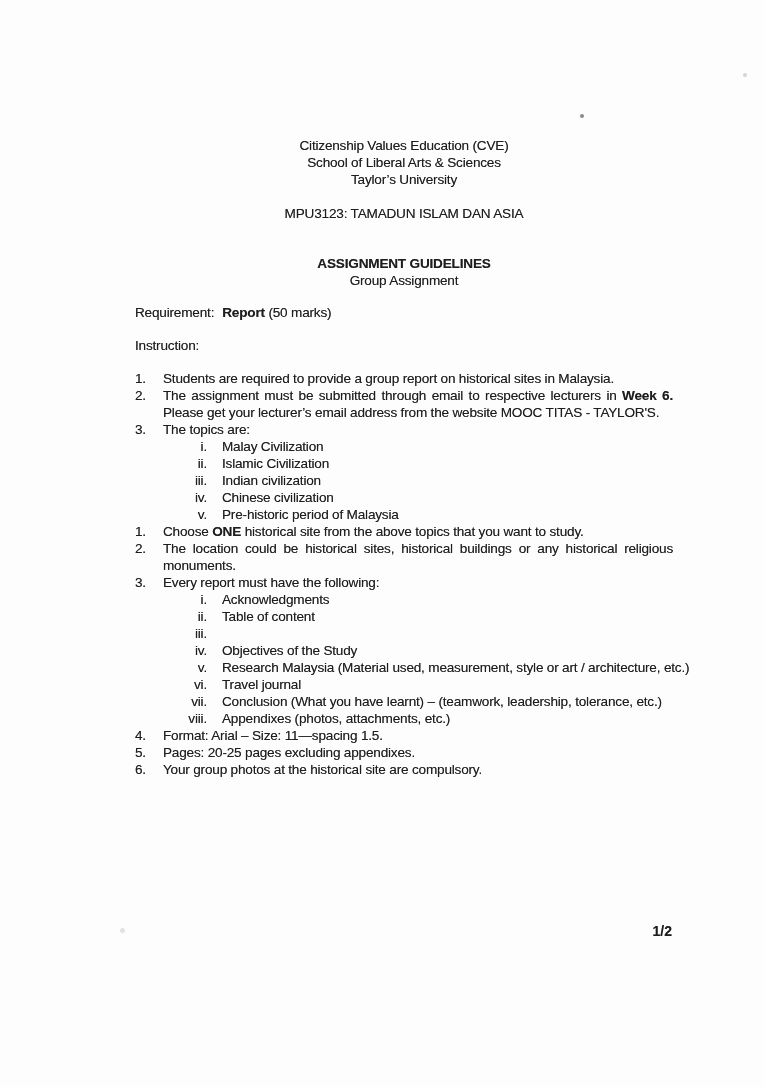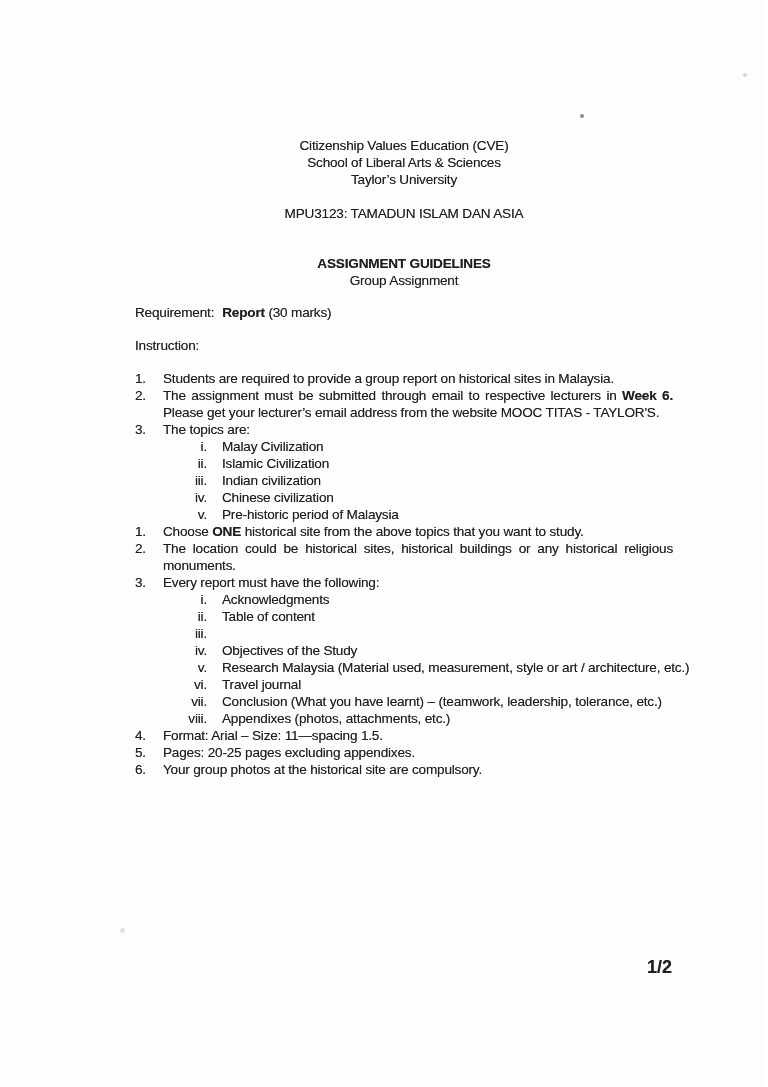--- a/index.html
+++ b/index.html
@@ -30,24 +30,24 @@
   .list{margin-top:16px;}
   .list.flush{margin-top:0;}
   .row{display:flex;align-items:flex-start;}
   .n1{flex:0 0 28px;}
   .n2{flex:0 0 72px;text-align:right;margin-right:15px;}
   .row-text{flex:1 1 auto;}
   .just{text-align:justify;text-align-last:left;}
   .writing-heading{margin-top:35px;font-weight:bold;}
   .page-number{
     position:absolute;
-    top:959px;
+    top:923px;
     right:92px;
     font-weight:bold;
-    font-size:18px;
+    font-size:14px;
     letter-spacing:0;
   }
   .speck{position:absolute;border-radius:50%;}
   .speck-a{left:580px;top:114px;width:4px;height:4px;background:#6f6f6f;opacity:.8;}
   .speck-b{left:743px;top:73px;width:4px;height:4px;background:#c4c4c4;opacity:.7;}
   .speck-c{left:120px;top:928px;width:5px;height:5px;background:#d6d6d6;opacity:.7;}
 </style>
 </head>
 <body>
 
@@ -63,21 +63,21 @@
     <div class="center course-code nowrap">MPU3123: TAMADUN ISLAM DAN ASIA</div>
 
     <div class="center title-block">
       <div class="bold">ASSIGNMENT GUIDELINES</div>
       <div>Group Assignment</div>
     </div>
 
 
     <div class="requirement-line nowrap">
       <span>Requirement:</span><span class="req-bold">Report</span>
-      <span>(30 marks)</span>
+      <span>(50 marks)</span>
     </div>
 
     <div class="instruction-heading">
       <span class="underline">Instruction:</span>
     </div>
 
     <div class="list">
       <div class="row">
         <div class="n1">1.</div>
         <div class="row-text nowrap">Students are required to provide a group report on historical sites in Malaysia.</div>

